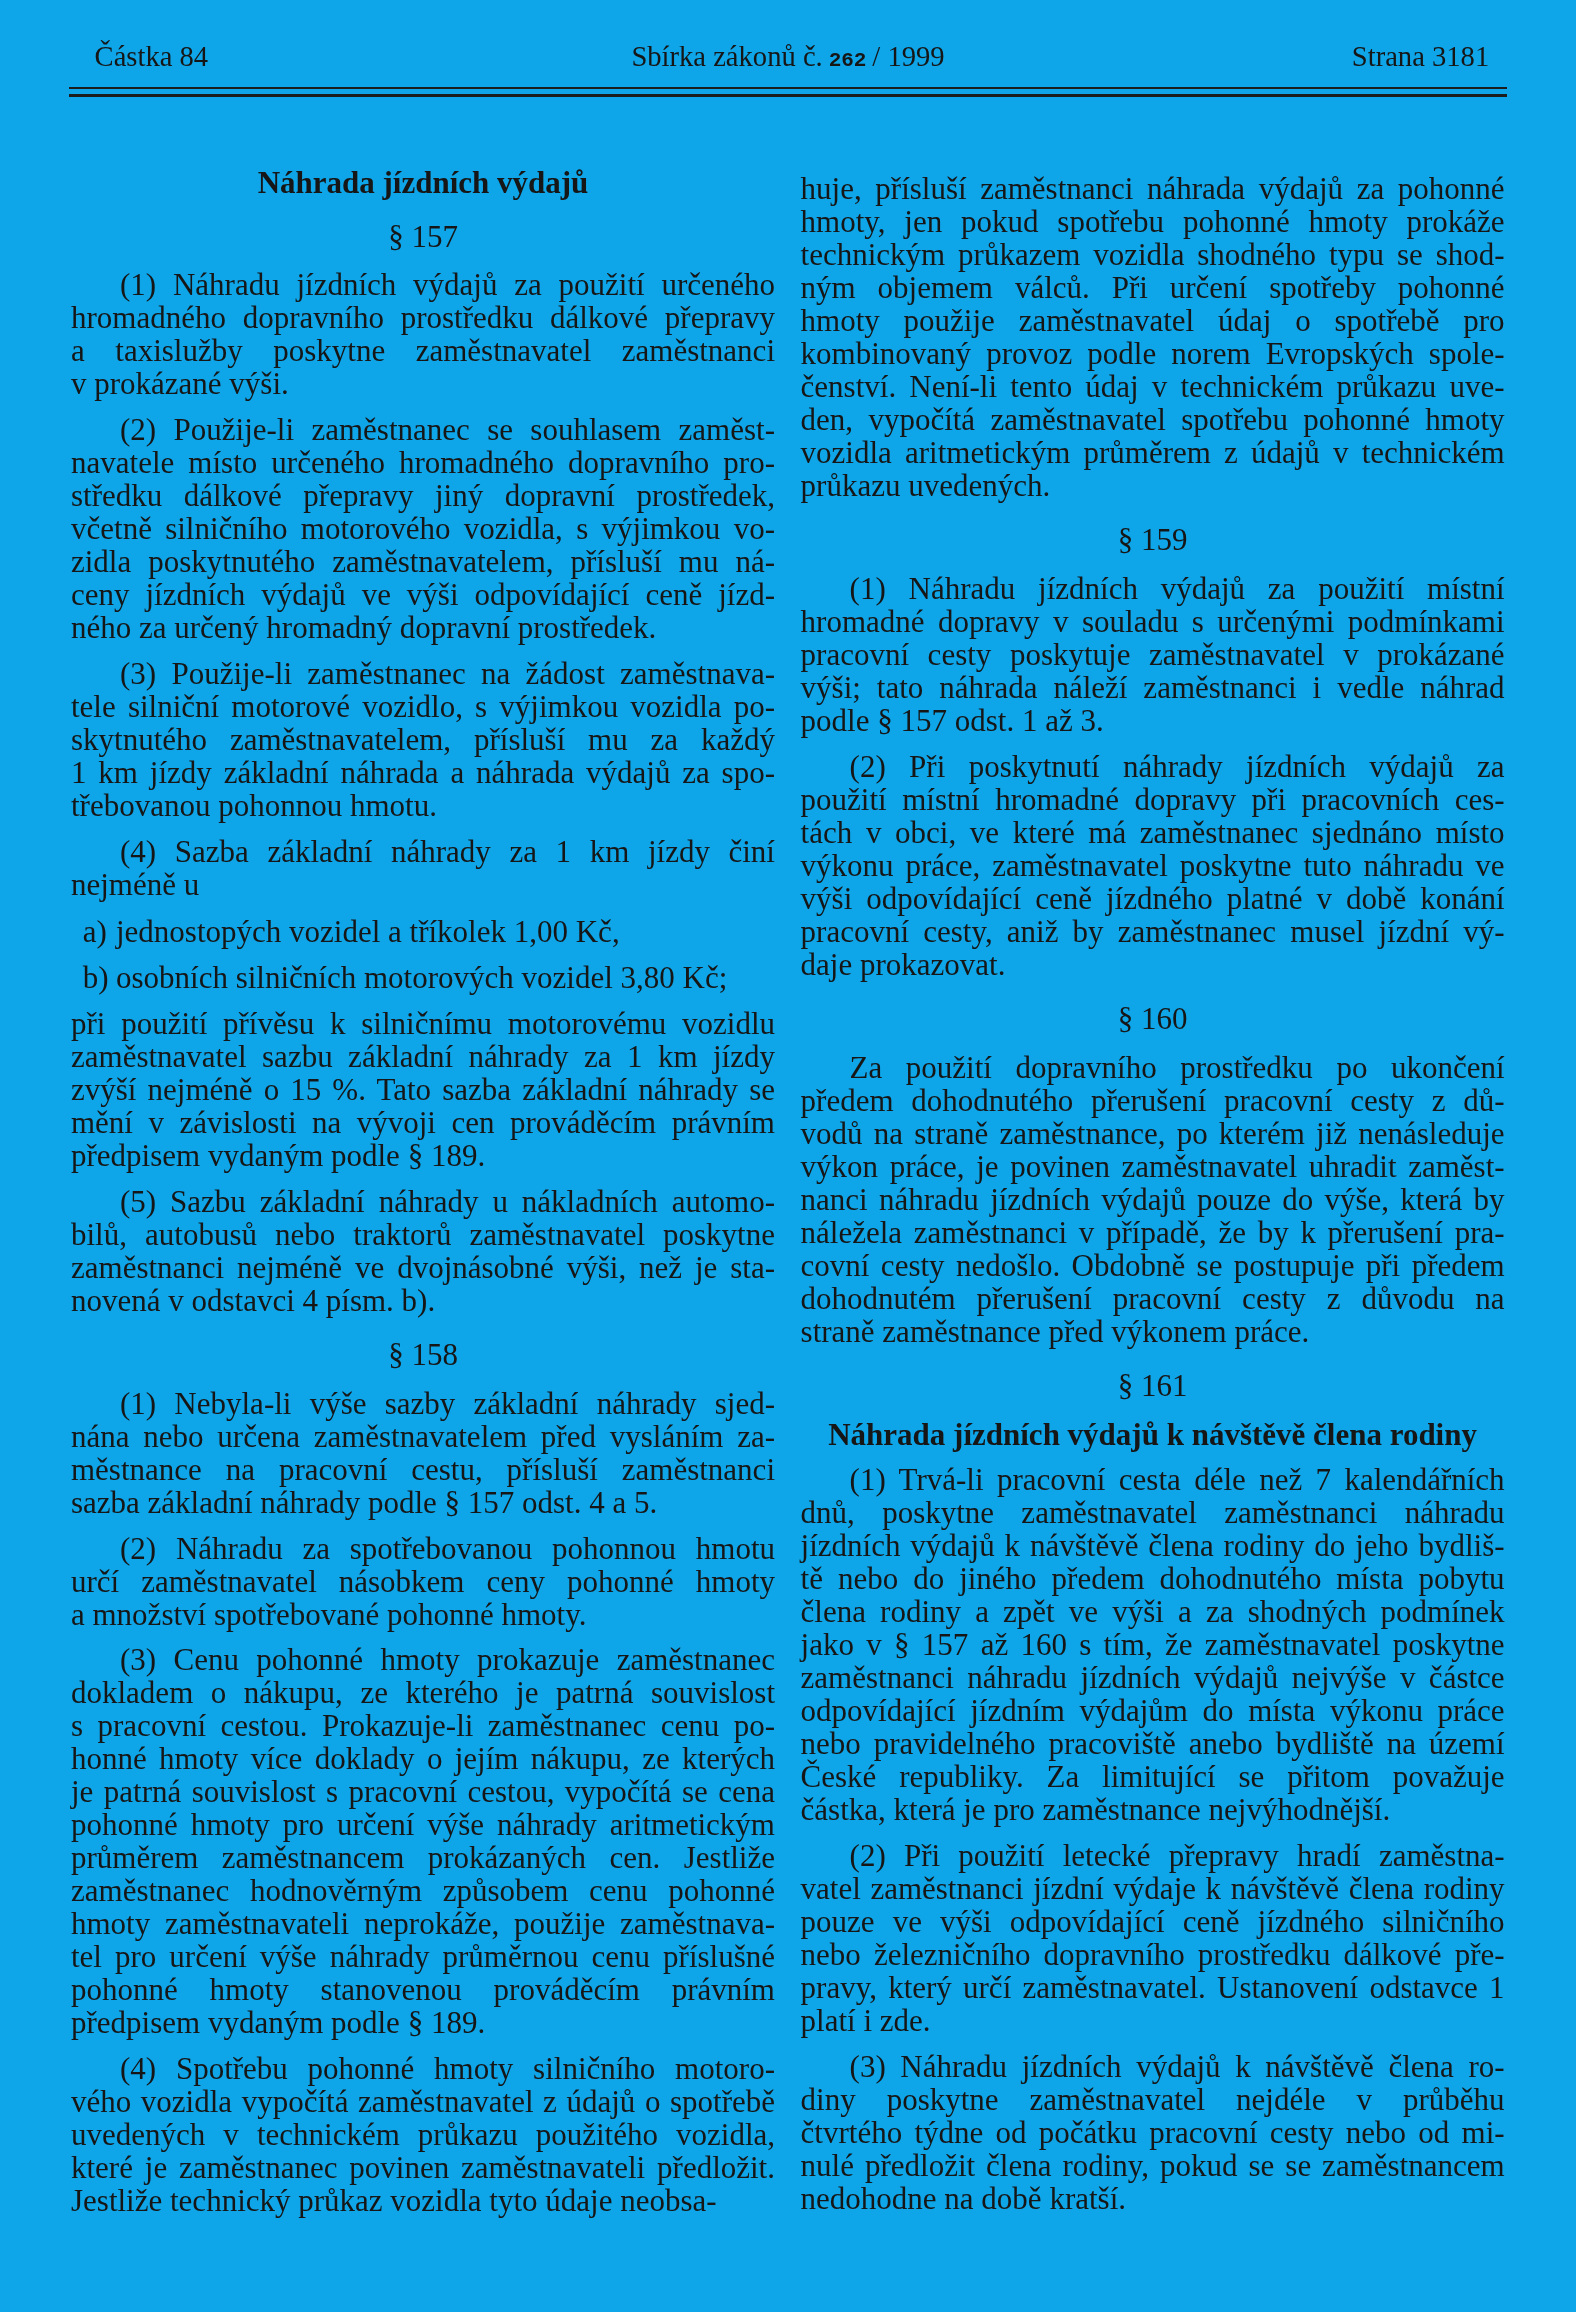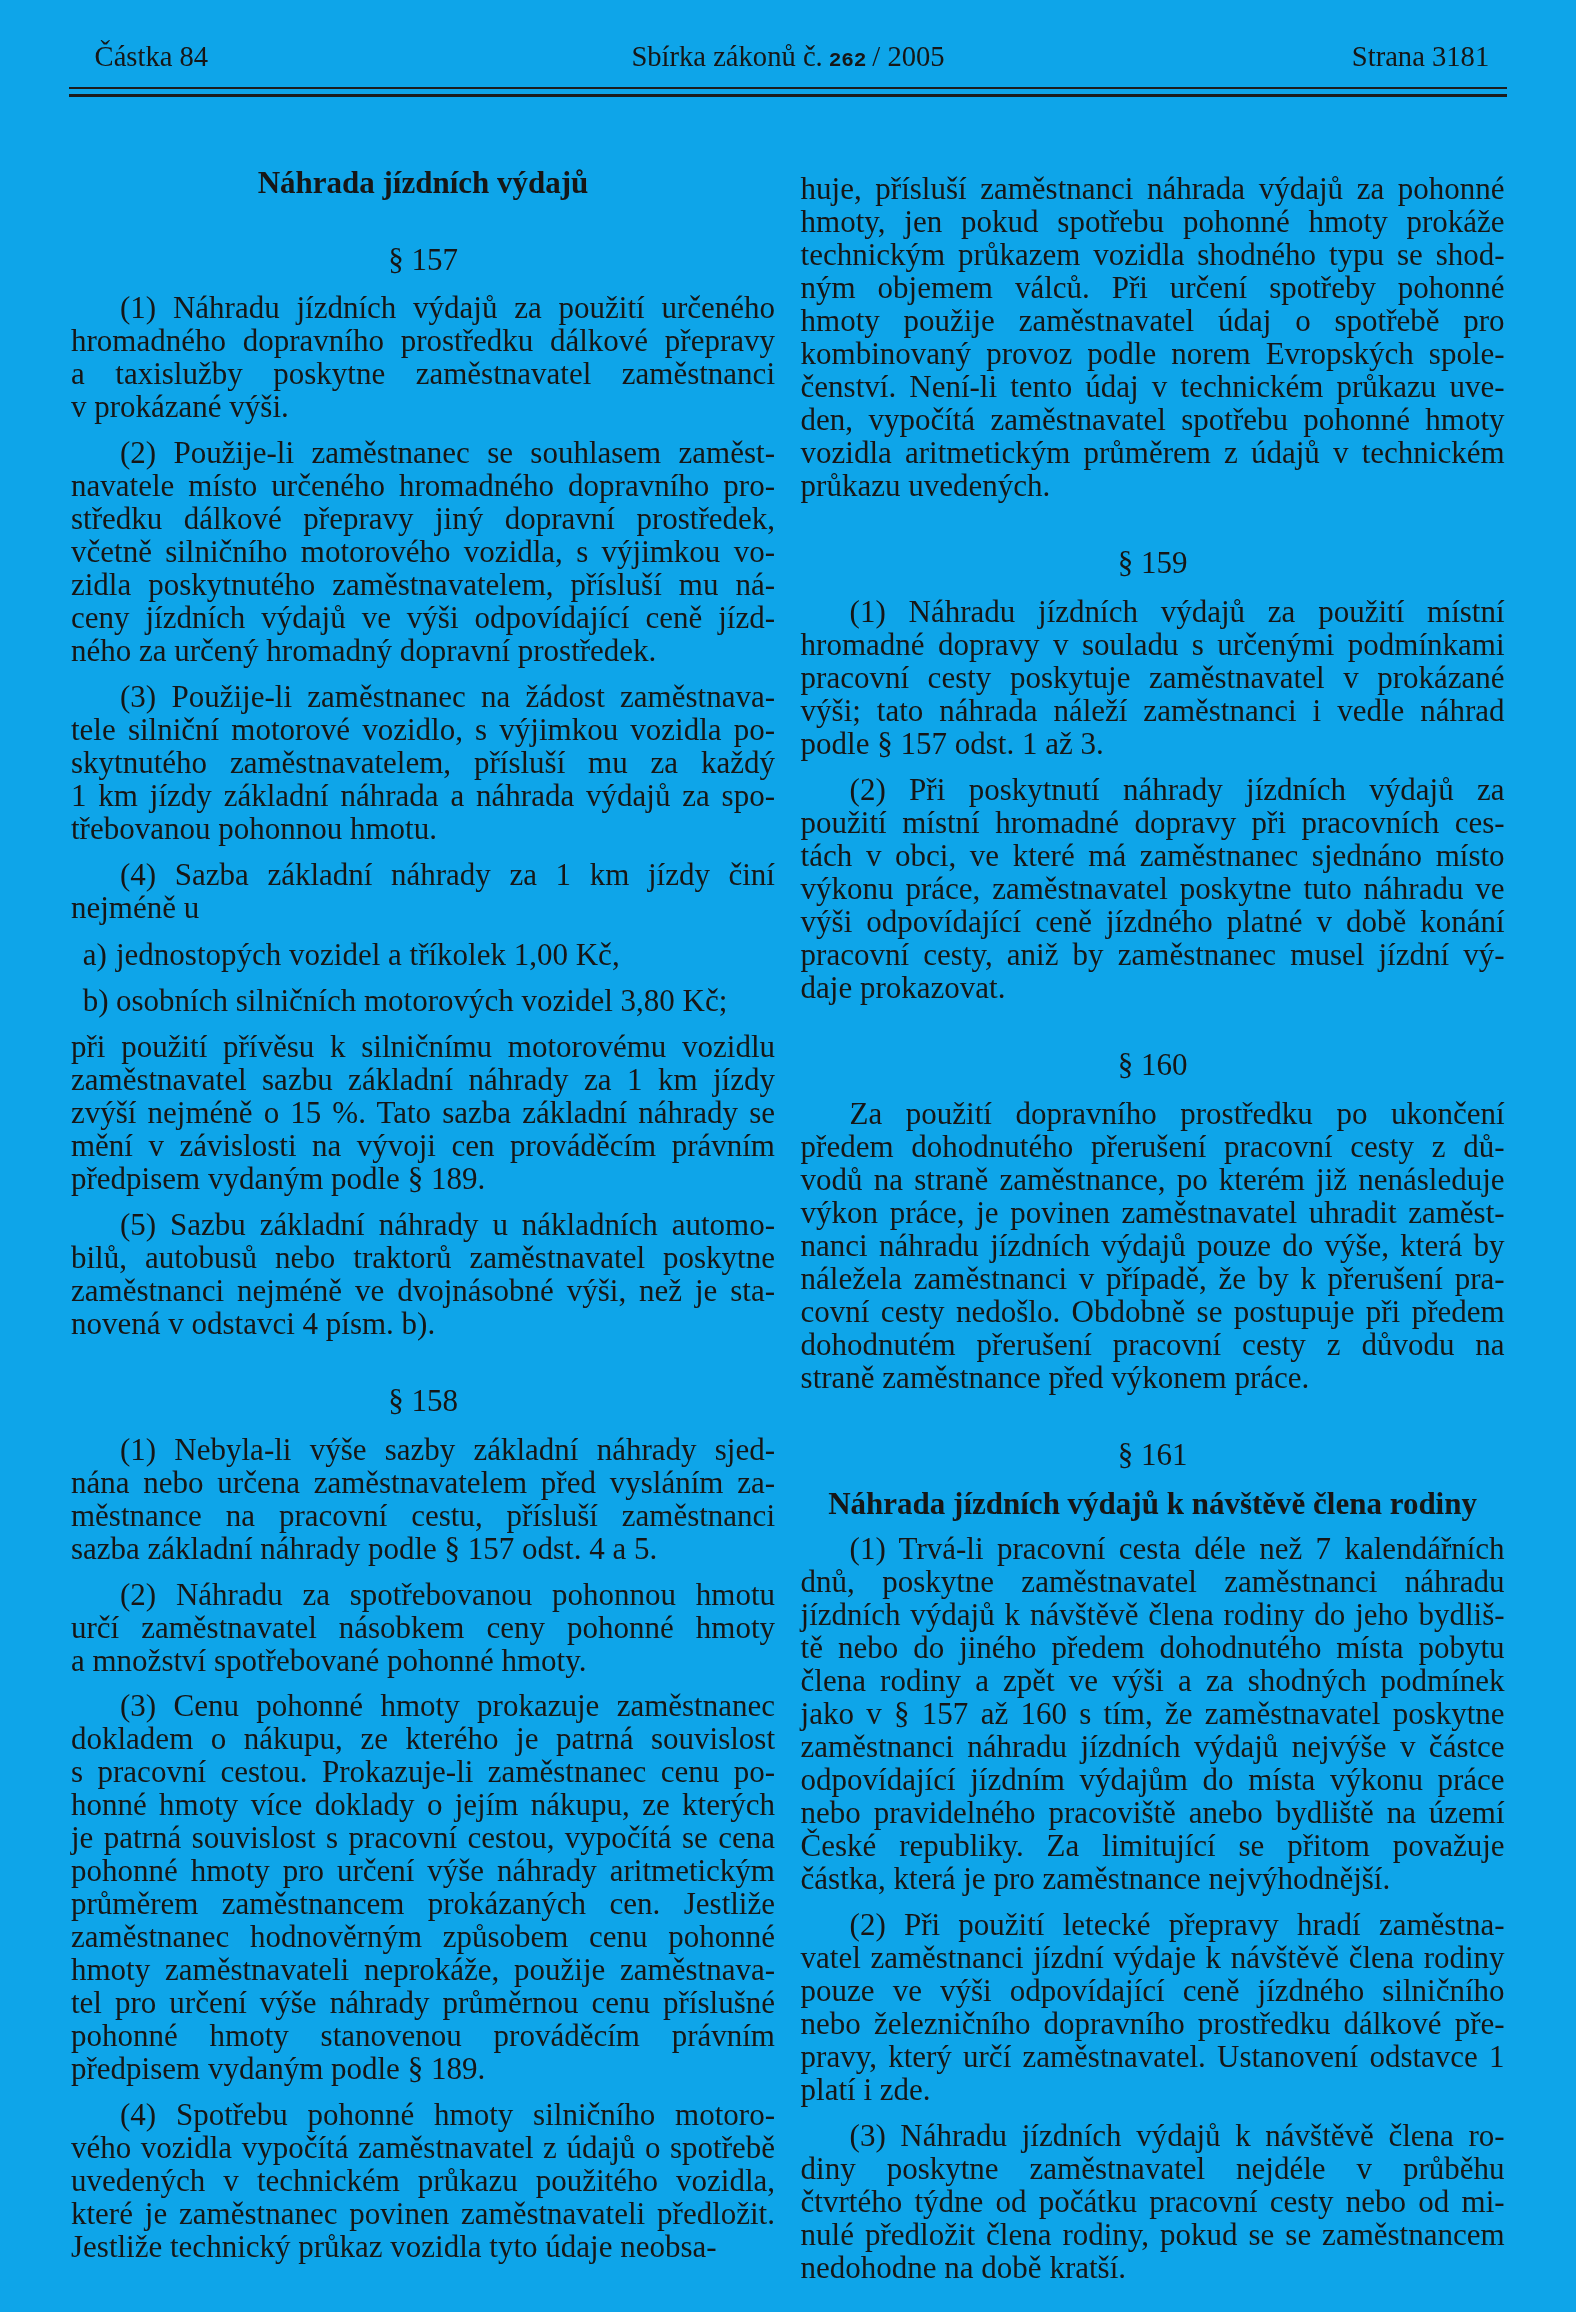--- a/index.html
+++ b/index.html
@@ -10,37 +10,37 @@
   .h-center{position:absolute;left:50%;top:0;transform:translateX(-50%);white-space:nowrap;}
   .h-right{position:absolute;right:15.8px;top:0;}
   .n262{font-family:Liberation Mono, monospace;font-weight:bold;font-size:21px;margin:0 5.9px;}
   .rule{position:absolute;top:87px;left:69px;width:1438px;height:4.9px;
         border-top:2px solid #1c1c1c;border-bottom:3px solid #1c1c1c;}
   .cols{position:absolute;top:138px;left:71px;width:1434px;display:flex;gap:25.6px;}
   .col{width:704px;padding-top:21.7px;font-size:31px;line-height:33px;}
   .blk{margin:0;}
   .blk.p,.blk.p-cont{margin-top:12.8px;}
   .blk.li{margin-top:13.8px;display:flex;}
-  .blk.sec{margin-top:44px;margin-bottom:15.8px;}
+  .blk.sec{margin-top:21px;margin-bottom:15.8px;}
   .blk.h-bold{margin-top:5.9px;margin-bottom:5.9px;font-weight:bold;}
   .line{text-align:justify;text-align-last:justify;text-justify:inter-word;}
   .line.last{text-align-last:left;}
   .line.ind{text-indent:49px;}
   .blk.sec .line,.blk.h-bold .line{text-align:center;text-align-last:center;}
   .li .marker{flex:none;width:45px;padding-left:11.8px;box-sizing:border-box;}
   .li .li-text{flex:1;}
 </style>
 </head>
 <body>
 
 <div class="page">
   <div class="header">
     <span class="h-left">Částka 84</span>
     <span class="h-center">
-      <span>Sbírka zákonů č.</span><span class="n262">262</span><span>/ 2005</span>
+      <span>Sbírka zákonů č.</span><span class="n262">262</span><span>/ 1999</span>
     </span>
     <span class="h-right">Strana 3181</span>
   </div>
   <div class="rule"></div>
   <div class="cols">
     <div class="col">
         <div class="blk h-bold">
           <div class="line last">Náhrada jízdních výdajů</div>
         </div>
         <div class="blk sec">

